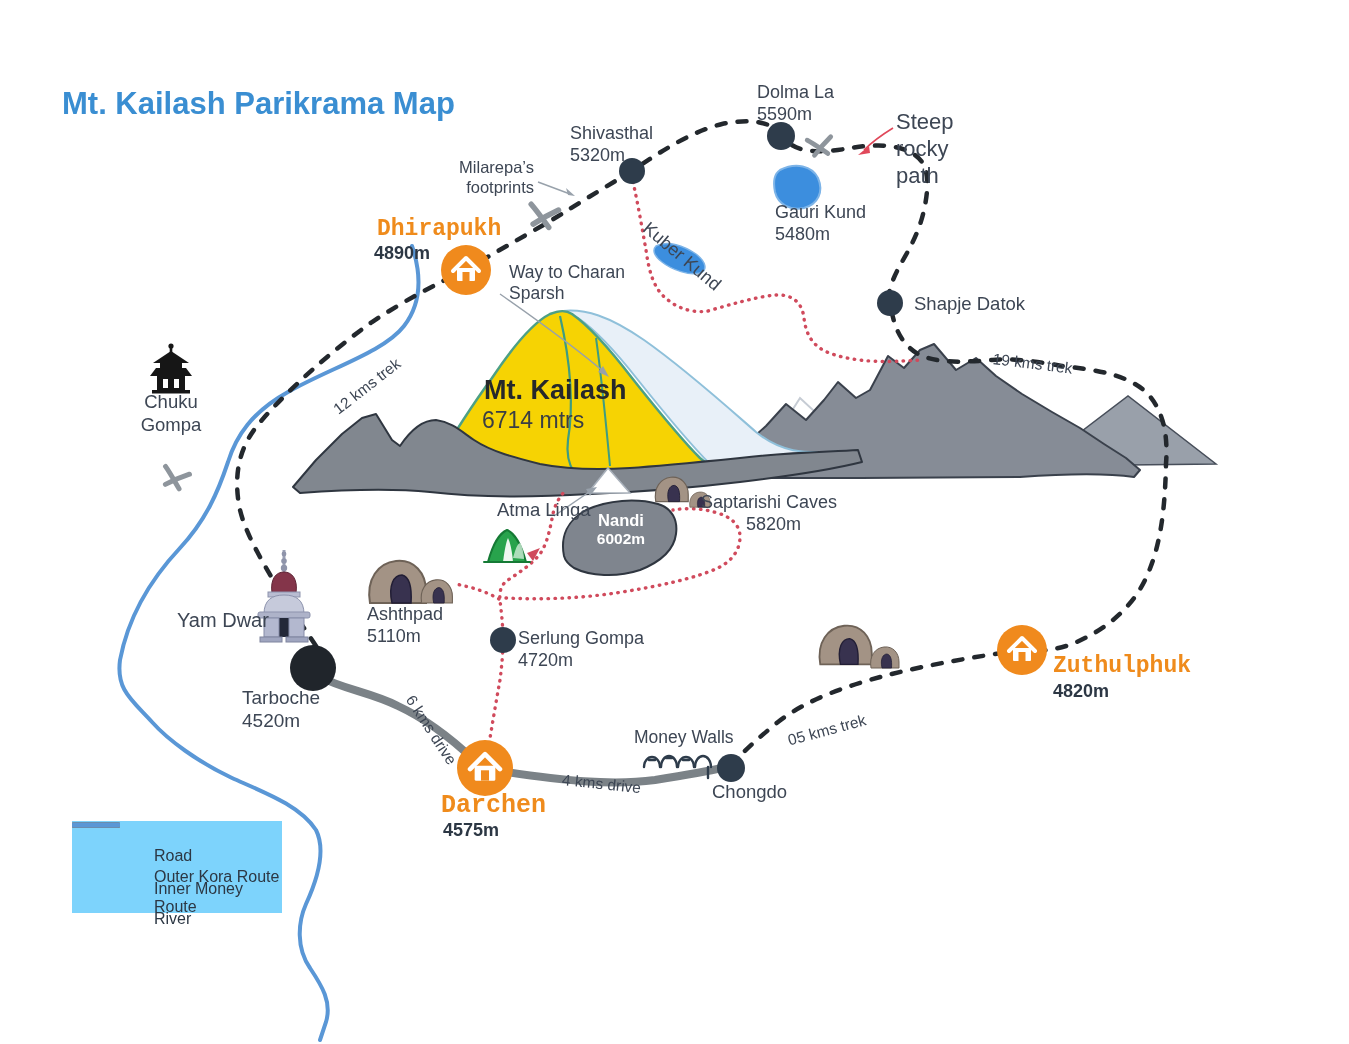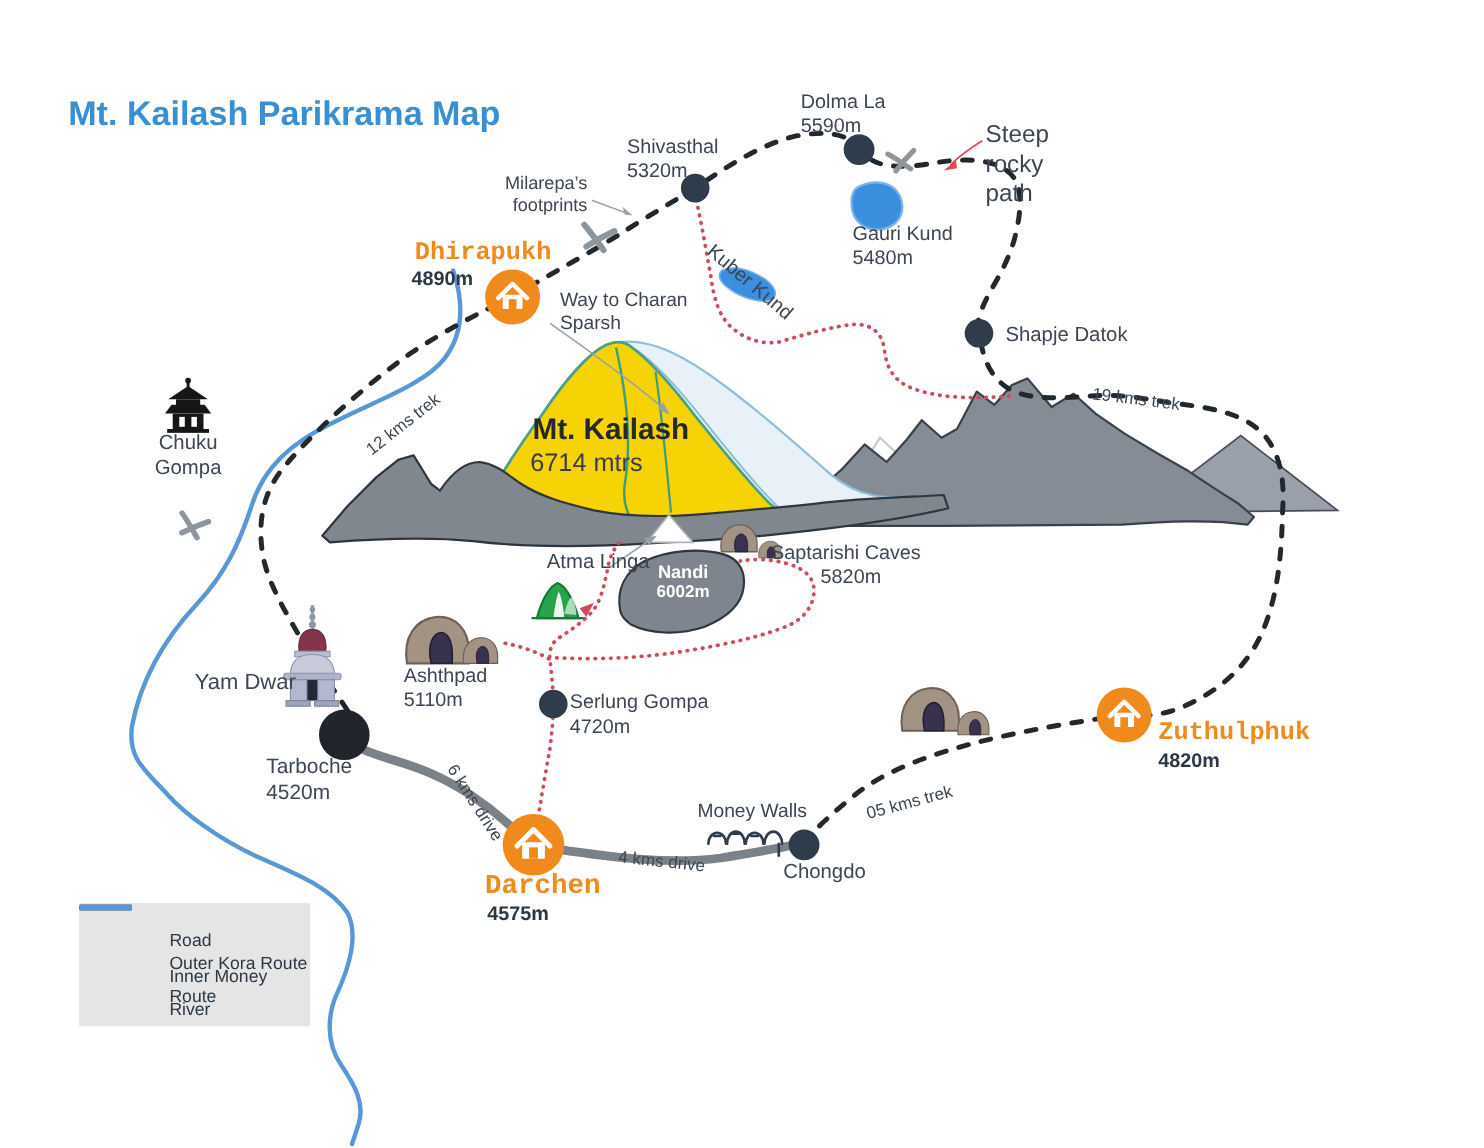--- a/index.html
+++ b/index.html
@@ -7,21 +7,21 @@
        font-family:"Liberation Sans", sans-serif;}
   #map svg{position:absolute;left:0;top:0;}
   .lbl{position:absolute;color:#3d4654;font-size:18px;line-height:1.22;}
   .lbl span{display:block;}
   .orange-name{position:absolute;color:#ef8b1c;font-weight:bold;font-size:23px;font-family:Liberation Mono, monospace;}
   .orange-alt{position:absolute;color:#2c3744;font-weight:bold;font-size:18px;}
   .rot{transform-origin:0 0;white-space:nowrap;}
   .trek{position:absolute;color:#3d4654;font-size:15.5px;white-space:nowrap;transform-origin:0 0;}
   .title{position:absolute;left:62px;top:86px;color:#3a8ed2;font-weight:bold;font-size:31px;}
   .subtitle{position:absolute;left:62px;top:133px;color:#56a0d8;font-size:27px;}
-  .legend{position:absolute;left:72px;top:821px;width:210px;height:112px;background:#e5e5e5;
+  .legend{position:absolute;left:72px;top:821px;width:210px;height:92px;background:#7dd3fc;
           padding:24px 0 0 22px;box-sizing:border-box;}
   .legend-row{display:flex;align-items:center;height:21px;margin-bottom:0px;}
   .legend-row .sw{width:48px;margin-right:12px;flex:0 0 48px;}
   .legend-row .lg-label{font-size:16px;color:#2c3744;}
   .white-lbl{position:absolute;color:#fff;font-weight:bold;text-align:center;line-height:1.15;}
   .white-lbl span{display:block;}
 </style>
 </head>
 <body>
 
@@ -231,21 +231,21 @@
   <div class="title">Mt. Kailash Parikrama Map</div>
 
   <div class="lbl" style="left:438px;top:157px;width:96px;text-align:right;font-size:16.5px;">Milarepa’s footprints</div>
   <div class="lbl" style="left:896px;top:109px;width:92px;font-size:22px;">Steep rocky path</div>
   <div class="lbl" style="left:509px;top:262px;width:122px;font-size:17.5px;">Way to Charan Sparsh</div>
 
   <div class="lbl" style="left:570px;top:123px;">
     <span>Shivasthal</span>
       <span>5320m</span>
   </div>
-  <div class="lbl" style="left:728px;top:82px;">
+  <div class="lbl" style="left:757px;top:82px;">
     <span>Dolma La</span>
       <span>5590m</span>
   </div>
   <div class="lbl" style="left:775px;top:202px;">
     <span>Gauri Kund</span>
       <span>5480m</span>
   </div>
   <div class="lbl rot" style="left:652px;top:218px;transform:rotate(40deg);font-size:18px;">Kuber Kund</div>
   <div class="lbl" style="left:914px;top:293px;font-size:18.5px;white-space:nowrap;">Shapje Datok</div>
 

